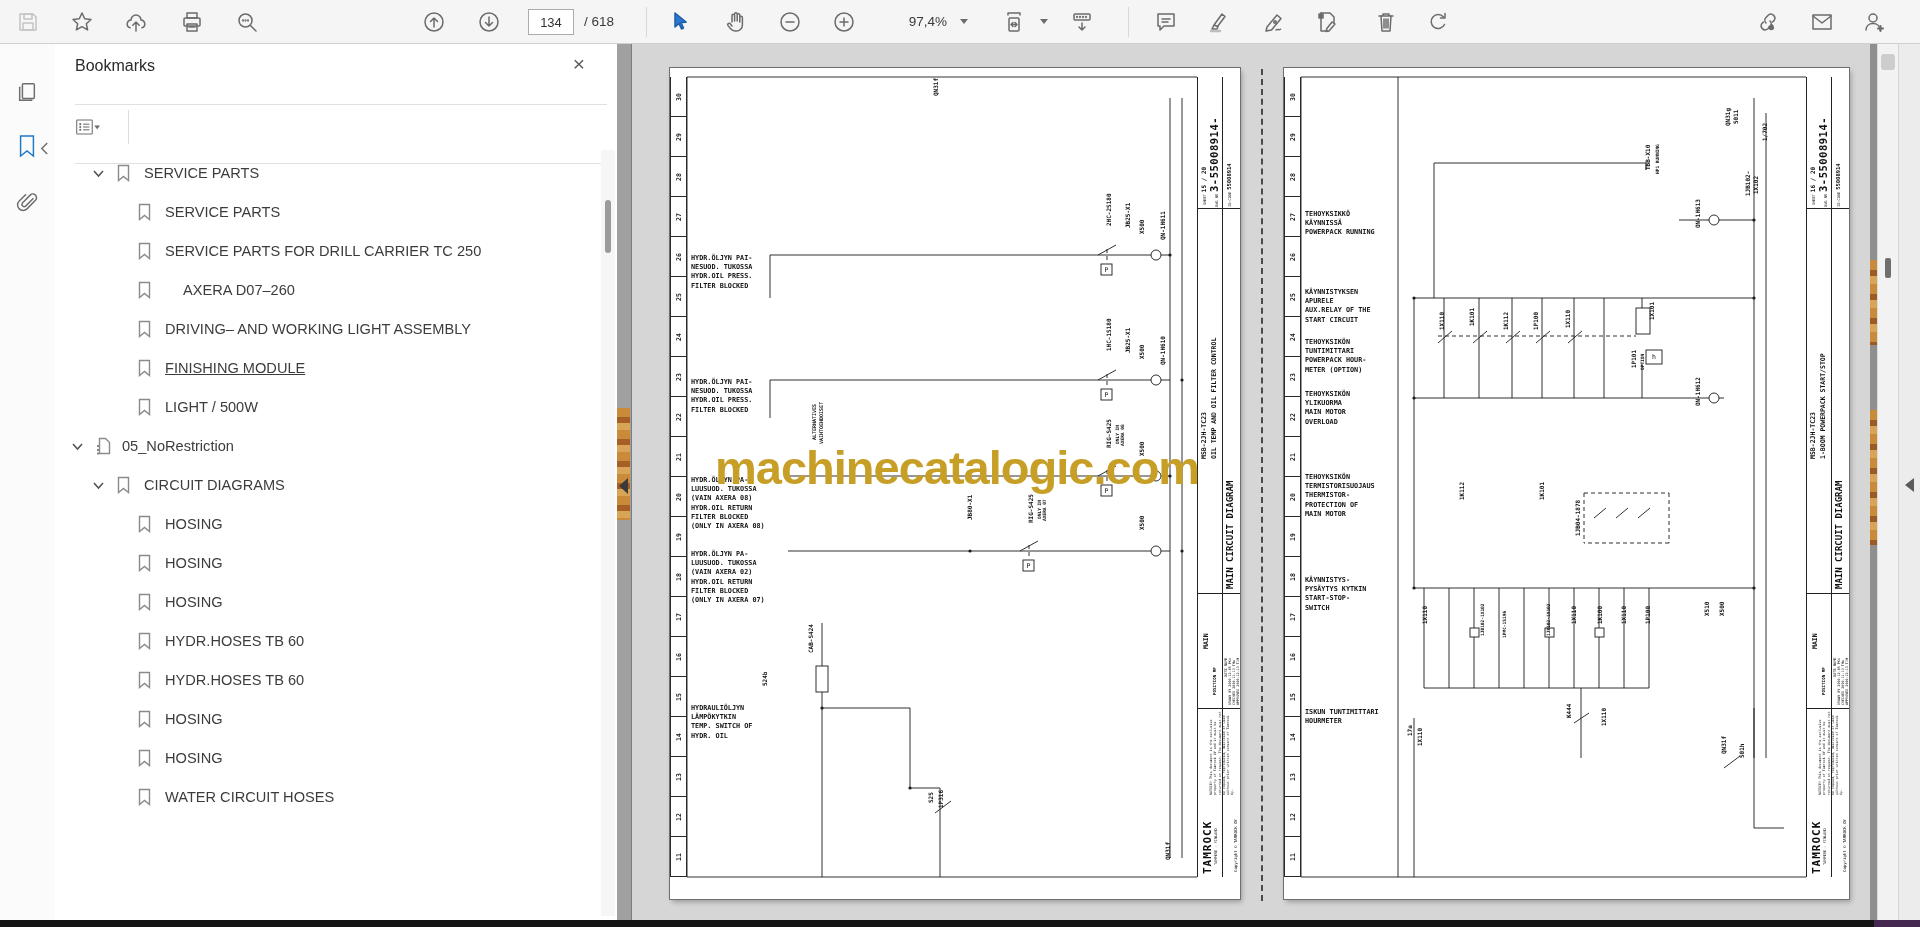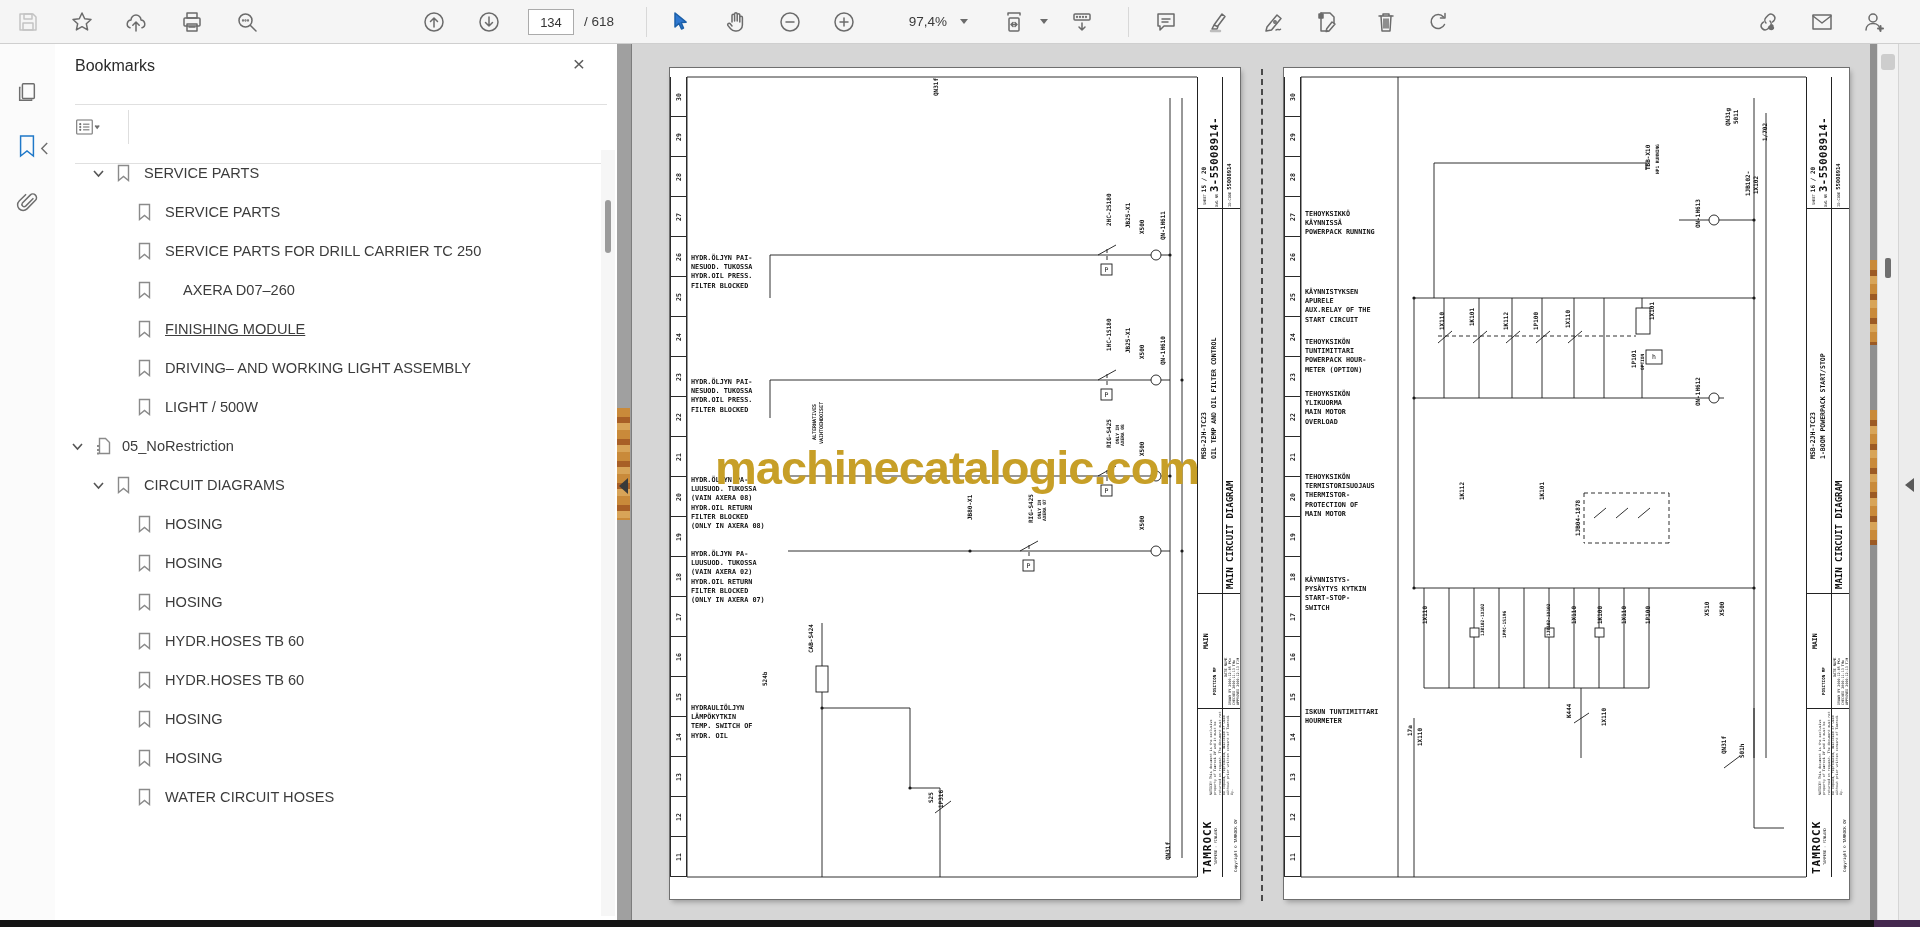--- a/index.html
+++ b/index.html
@@ -352,31 +352,31 @@
               <path d="M2.5 1.5h10v15l-5-4-5 4z"></path>
             </svg></span>
           <span class="blabel" style="left: 110px;">SERVICE PARTS FOR DRILL CARRIER TC 250</span>
         </div>
         <div class="bm-row">
           <span class="bicon" style="left: 82px;"><svg viewBox="0 0 15 18">
               <path d="M2.5 1.5h10v15l-5-4-5 4z"></path>
             </svg></span>
           <span class="blabel" style="left: 110px; margin-left: 18px;">AXERA D07–260</span>
         </div>
+        <div class="bm-row">
+          <span class="bicon" style="left: 82px;"><svg viewBox="0 0 15 18">
+              <path d="M2.5 1.5h10v15l-5-4-5 4z"></path>
+            </svg></span>
+          <span class="blabel" style="left: 110px;">DRIVING– AND WORKING LIGHT ASSEMBLY</span>
+        </div>
         <div class="bm-row active">
           <span class="bicon" style="left: 82px;"><svg viewBox="0 0 15 18">
               <path d="M2.5 1.5h10v15l-5-4-5 4z"></path>
             </svg></span>
           <span class="blabel" style="left: 110px;">FINISHING MODULE</span>
-        </div>
-        <div class="bm-row">
-          <span class="bicon" style="left: 82px;"><svg viewBox="0 0 15 18">
-              <path d="M2.5 1.5h10v15l-5-4-5 4z"></path>
-            </svg></span>
-          <span class="blabel" style="left: 110px;">DRIVING– AND WORKING LIGHT ASSEMBLY</span>
         </div>
         <div class="bm-row">
           <span class="bicon" style="left: 82px;"><svg viewBox="0 0 15 18">
               <path d="M2.5 1.5h10v15l-5-4-5 4z"></path>
             </svg></span>
           <span class="blabel" style="left: 110px;">LIGHT / 500W</span>
         </div>
         <div class="bm-row">
           <span class="chev" style="left: 16px;"><svg viewBox="0 0 13 13">
               <polyline points="2,4 6.5,9 11,4"></polyline>
@@ -893,21 +893,21 @@
           <div>THERMISTOR-</div>
           <div>PROTECTION OF</div>
           <div>MAIN MOTOR</div>
         </div>
         <div class="desc" style="top: 508px;">
           <div>KÄYNNISTYS-</div>
           <div>PYSÄYTYS KYTKIN</div>
           <div>START-STOP-</div>
           <div>SWITCH</div>
         </div>
-        <div class="desc" style="top: 640px; font-family: Liberation Mono, monospace;">
+        <div class="desc" style="top: 640px;">
           <div>ISKUN TUNTIMITTARI</div>
           <div>HOURMETER</div>
         </div>
       </div>
   </div>
 
   <div class="rstrip">
     <div class="patch" style="top:216px;height:85px"></div>
     <div class="patch" style="top:366px;height:135px"></div>
   </div>

